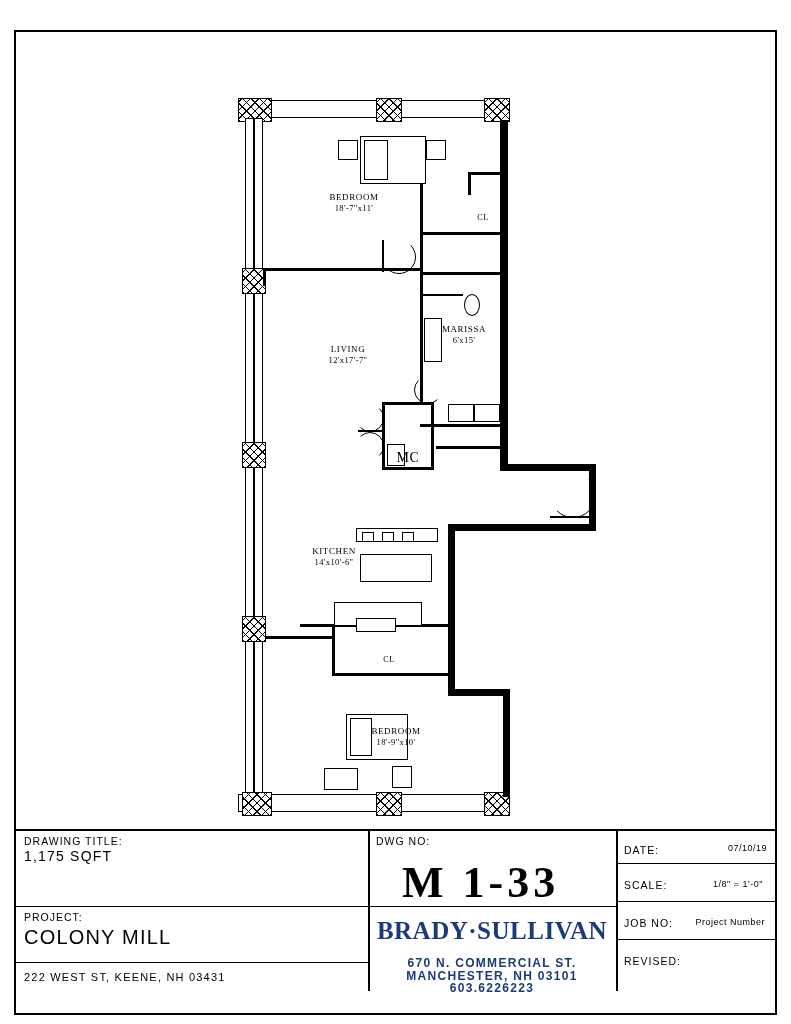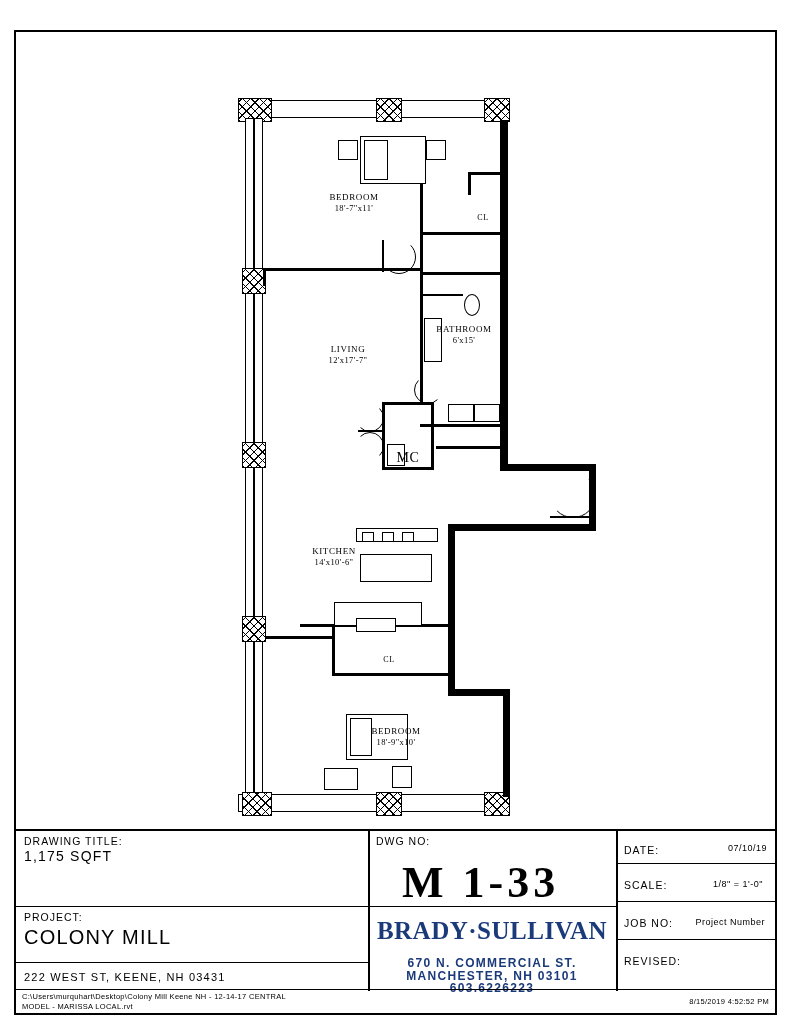--- a/index.html
+++ b/index.html
@@ -197,21 +197,21 @@
     <div class="wall-thin" style="left:407px; top:262px; width:40px; height:2px;"></div>
     <div class="wall-thin" style="left:404px; top:392px; width:84px; height:3px;"></div>
     <div class="wall-thin" style="left:420px; top:414px; width:68px; height:3px;"></div>
 
     <div class="fix fix-r" style="left:448px; top:262px; width:16px; height:22px;"></div>
     <div class="fix" style="left:408px; top:286px; width:18px; height:44px;"></div>
     <div class="fix" style="left:432px; top:372px; width:26px; height:18px;"></div>
     <div class="fix" style="left:458px; top:372px; width:26px; height:18px;"></div>
 
     <div class="lbl" style="left:404px; top:292px; width:88px;">
-      <span>BATHROOM</span>
+      <span>MARISSA</span>
       <span class="dim">6'x15'</span>
     </div>
 
     <div class="lbl" style="left:272px; top:312px; width:120px;">
       <span>LIVING</span>
       <span class="dim">12'x17'-7"</span>
     </div>
 
     <div class="wall-thin" style="left:366px; top:370px; width:3px; height:68px;"></div>
     <div class="wall-thin" style="left:366px; top:370px; width:52px; height:3px;"></div>
@@ -303,21 +303,14 @@
     <div class="tb-cell" style="left:600px; top:71px; width:159px; height:38px; padding-top:11px;">
       <span class="tb-key">Job No:</span>
       <span class="small-right" style="position:absolute; right:10px; top:15px;">Project Number</span>
     </div>
     <div class="tb-cell" style="left:600px; top:109px; width:126px; height:51px; border-bottom:none; padding-top:11px;">
       <span class="tb-key">Revised:</span>
       <span class="small-right" style="position:absolute; right:10px; top:15px;"></span>
     </div>
   </div>
 
-  <div id="footer">
-    <div class="path">
-      <div>C:\Users\murquhart\Desktop\Colony Mill Keene NH - 12-14-17 CENTRAL</div>
-      <div>MODEL - MARISSA LOCAL.rvt</div>
-    </div>
-    <div class="stamp">8/15/2019 4:52:52 PM</div>
-  </div>
 
 </div>
 
 </body></html>

